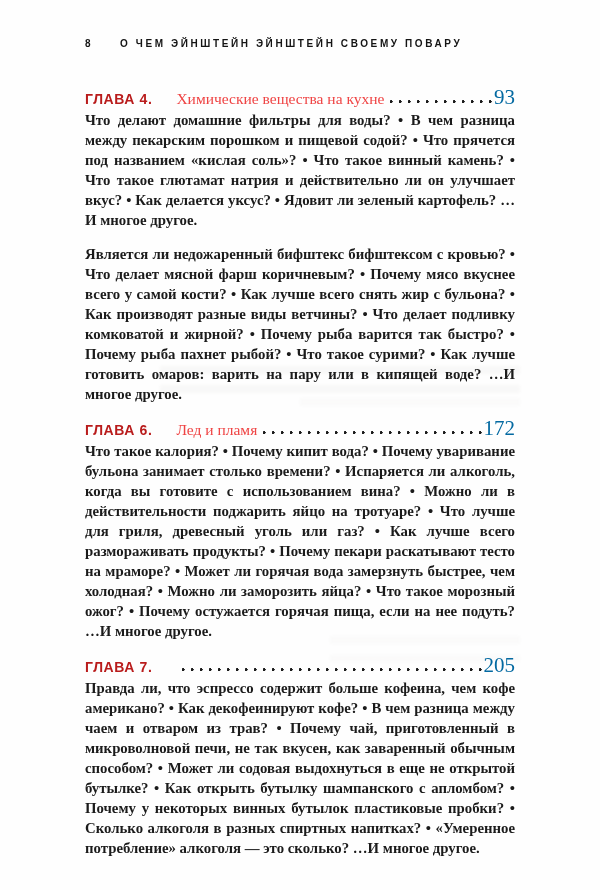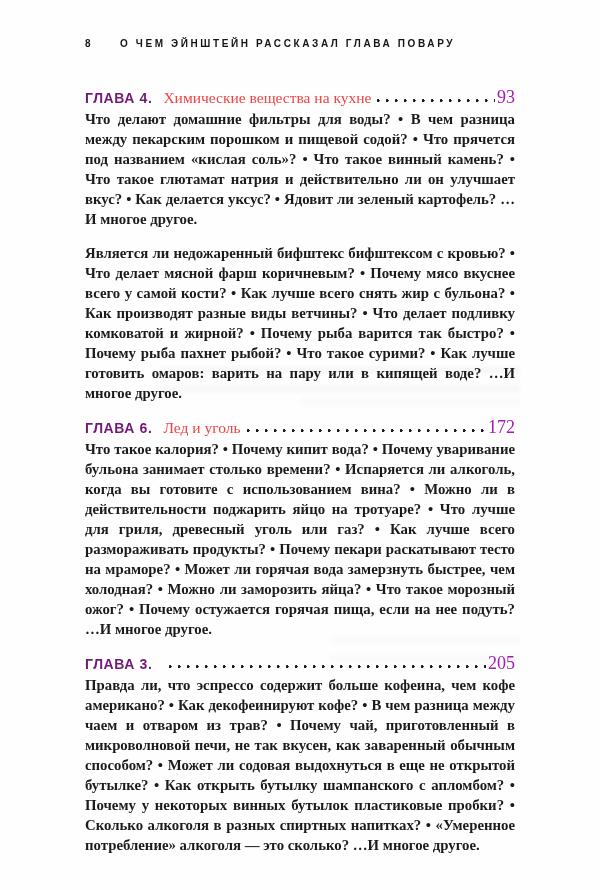--- a/index.html
+++ b/index.html
@@ -63,57 +63,57 @@
     display: flex;
     align-items: baseline;
     line-height: 20px;
     white-space: nowrap;
   }
   .chapter-label {
     font-family: "Liberation Sans", sans-serif;
     font-weight: bold;
     font-size: 14px;
     letter-spacing: 0.6px;
-    margin-right: 11px;
-    color: #701a75;
+    margin-right: 24px;
+    color: #b91c1c;
   }
   .chapter-title {
     font-size: 15.5px;
     color: #ef4444;
   }
   .leader-dots {
     flex: 1 1 auto;
     height: 5px;
     margin: 0 2px 0 5px;
     background-image: radial-gradient(circle at 2.2px 2.6px, #1b1b1b 1.25px, rgba(0,0,0,0) 1.65px);
     background-size: 9px 5px;
     background-repeat: repeat-x;
     background-position: left bottom;
   }
   .chapter-page {
-    font-size: 18px;
-    color: #a21caf;
+    font-size: 21px;
+    color: #0369a1;
   }
   .entry-summary {
     margin: 1px 0 0 0;
     font-size: 14.8px;
     line-height: 20px;
     text-align: justify;
     color: #1b1b1b;
     font-weight: bold;
   }
 </style>
 </head>
 <body>
 
 <div class="page">
 
   <header class="running-head">
     <span class="folio">8</span>
-    <span class="running-title">О ЧЕМ ЭЙНШТЕЙН РАССКАЗАЛ ГЛАВА ПОВАРУ</span>
+    <span class="running-title">О ЧЕМ ЭЙНШТЕЙН ЭЙНШТЕЙН СВОЕМУ ПОВАРУ</span>
   </header>
 
   <div class="bleed bleed-1"></div>
   <div class="bleed bleed-2"></div>
   <div class="bleed bleed-3"></div>
 
   <main class="toc">
 
     <section class="entry">
       <div class="entry-heading">
@@ -125,30 +125,30 @@
       <p class="entry-summary">Что делают домашние фильтры для воды? • В чем разница между пекарским порошком и пищевой содой? • Что прячется под названием «кислая соль»? • Что такое винный камень? • Что такое глютамат натрия и действительно ли он улучшает вкус? • Как делается уксус? • Ядовит ли зеленый картофель? …И многое другое.</p>
     </section>
 
     <section class="entry">
       <p class="entry-summary">Является ли недожаренный бифштекс бифштексом с кровью? • Что делает мясной фарш коричневым? • Почему мясо вкуснее всего у самой кости? • Как лучше всего снять жир с бульона? • Как производят разные виды ветчины? • Что делает подливку комковатой и жирной? • Почему рыба варится так быстро? • Почему рыба пахнет рыбой? • Что такое сурими? • Как лучше готовить омаров: варить на пару или в кипящей воде? …И многое другое.</p>
     </section>
 
     <section class="entry">
       <div class="entry-heading">
         <span class="chapter-label">ГЛАВА 6.</span>
-        <span class="chapter-title">Лед и уголь</span>
+        <span class="chapter-title">Лед и пламя</span>
         <span class="leader-dots"></span>
         <span class="chapter-page">172</span>
       </div>
       <p class="entry-summary">Что такое калория? • Почему кипит вода? • Почему уваривание бульона занимает столько времени? • Испаряется ли алкоголь, когда вы готовите с использованием вина? • Можно ли в действительности поджарить яйцо на тротуаре? • Что лучше для гриля, древесный уголь или газ? • Как лучше всего размораживать продукты? • Почему пекари раскатывают тесто на мраморе? • Может ли горячая вода замерзнуть быстрее, чем холодная? • Можно ли заморозить яйца? • Что такое морозный ожог? • Почему остужается горячая пища, если на нее подуть? …И многое другое.</p>
     </section>
 
     <section class="entry">
       <div class="entry-heading">
-        <span class="chapter-label">ГЛАВА 3.</span>
+        <span class="chapter-label">ГЛАВА 7.</span>
         <span class="leader-dots"></span>
         <span class="chapter-page">205</span>
       </div>
       <p class="entry-summary">Правда ли, что эспрессо содержит больше кофеина, чем кофе американо? • Как декофеинируют кофе? • В чем разница между чаем и отваром из трав? • Почему чай, приготовленный в микроволновой печи, не так вкусен, как заваренный обычным способом? • Может ли содовая выдохнуться в еще не открытой бутылке? • Как открыть бутылку шампанского с апломбом? • Почему у некоторых винных бутылок пластиковые пробки? • Сколько алкоголя в разных спиртных напитках? • «Умеренное потребление» алкоголя — это сколько? …И многое другое.</p>
     </section>
 
   </main>
 </div>
 
 </body></html>

